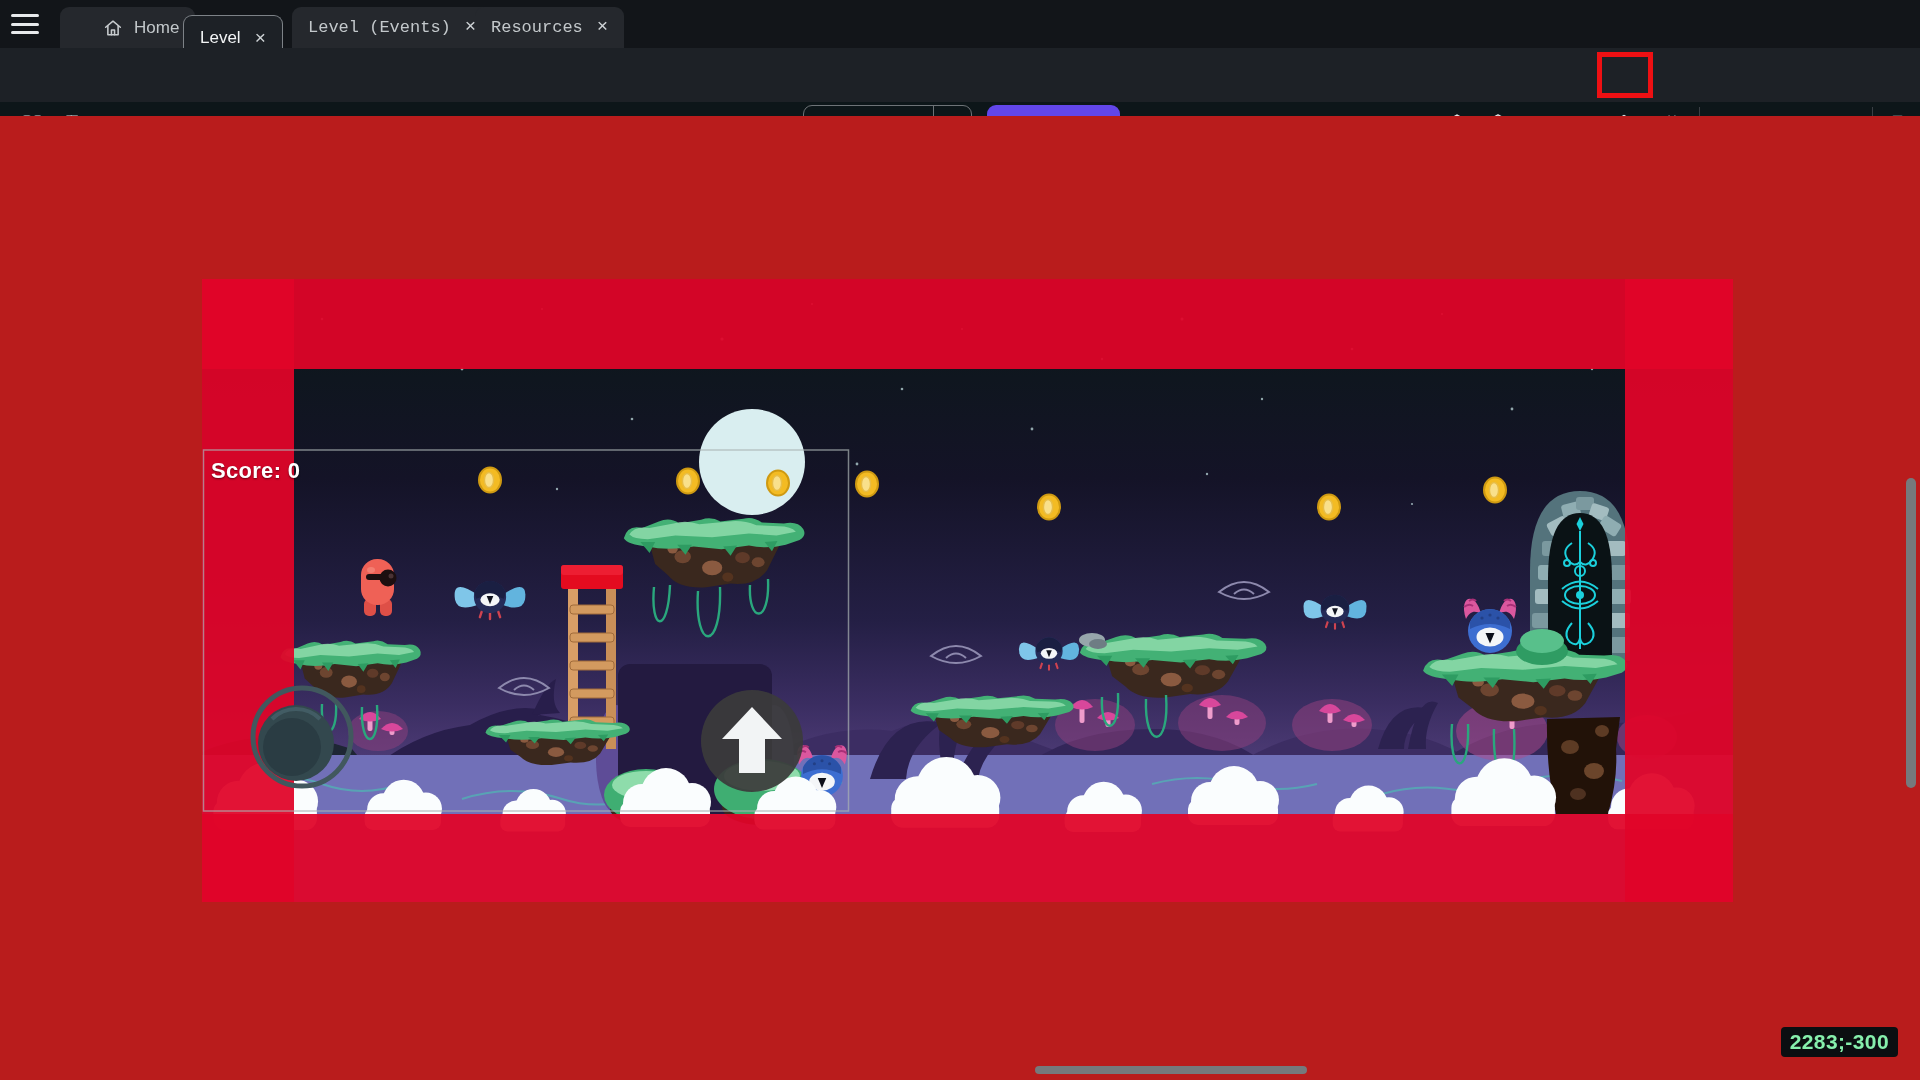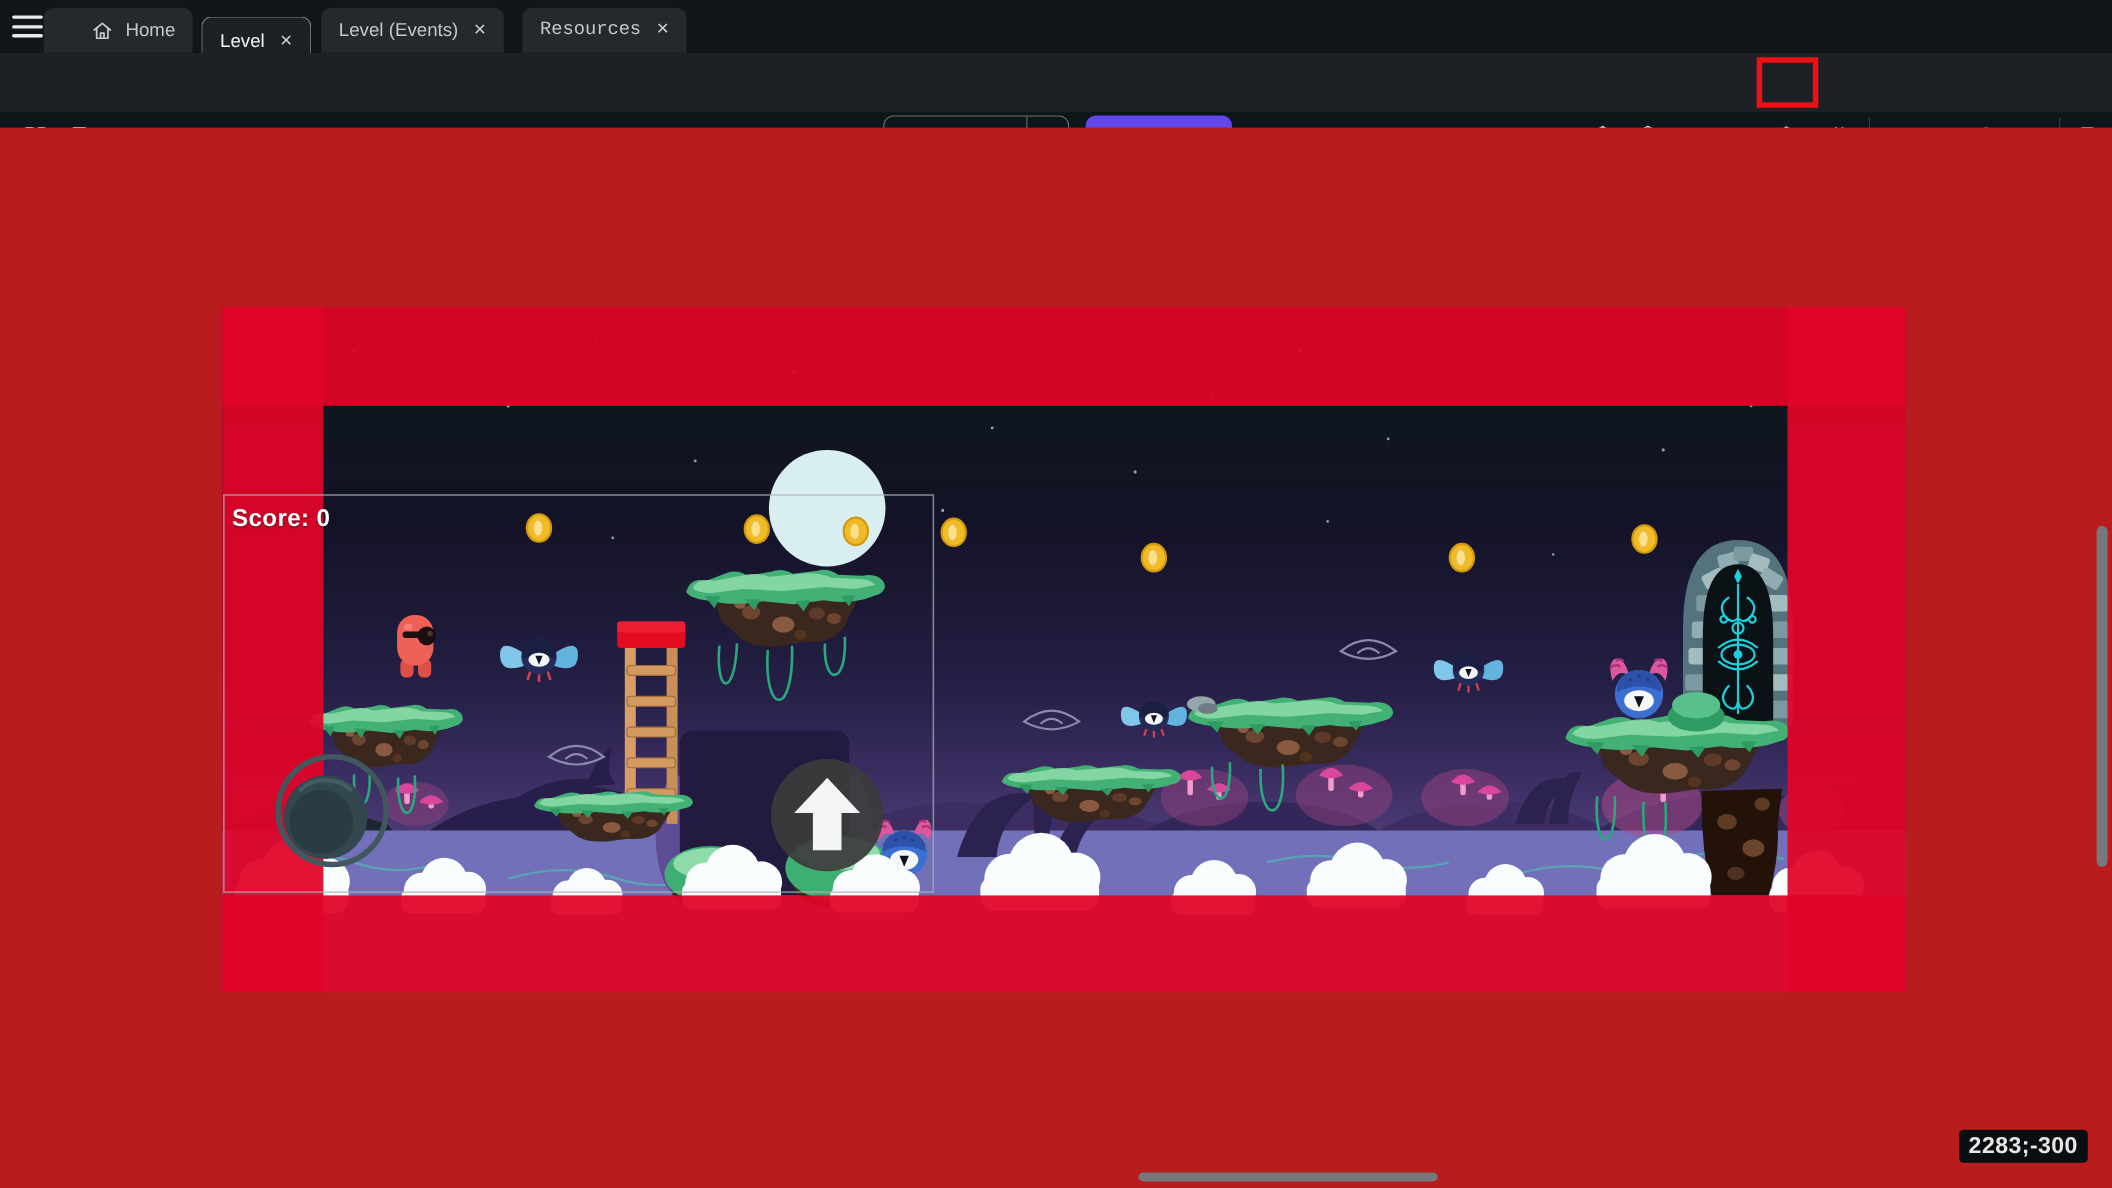--- a/index.html
+++ b/index.html
@@ -33,54 +33,54 @@
   .btn-preview .sep { width:1px; height:100%; background:#6e7377; margin-left:auto; }
   .btn-preview .caret { width:37px; display:flex; align-items:center; justify-content:center; }
   .btn-publish { position:absolute; left:987px; top:57px; width:133px; height:38px; border:none;
                  border-radius:9px; background:#6246ea; color:#fff; display:flex; align-items:center;
                  justify-content:center; gap:9px; font-size:16px; font-weight:700; cursor:pointer; }
   
   .canvas { position:absolute; left:0; top:116px; width:1920px; height:978px; background:#b91c1c; }
   .level { position:absolute; left:202px; top:163px; width:1531px; height:623px; }
   .score { position:absolute; left:9px; top:179px; color:#ffffff; font-size:22px; font-weight:700;
            text-shadow:0 1px 2px rgba(0,0,0,.55); letter-spacing:.3px; z-index:12; }
-  .coords { position:absolute; right:22px; bottom:23px; background:#0b0e11; color:#e5e5e5;
+  .coords { position:absolute; right:22px; bottom:23px; background:#0b0e11; color:#86efac;
             font-size:21px; font-weight:600; padding:3px 9px; border-radius:4px; letter-spacing:.4px; }
   .hscroll { position:absolute; left:1035px; top:1066px; width:272px; height:8px; border-radius:4px;
              background:#76797c; }
   .vscroll { position:absolute; left:1906px; top:478px; width:10px; height:310px; border-radius:5px;
              background:#76797c; }
 </style>
 </head>
 <body>
 
 <div class="tabbar">
   <div class="hamburger">
       <span></span>
       <span></span>
       <span></span>
     </div>
 
-  <div class="tab" style="left:40px;padding-left:42px;">
+  <div class="tab" style="left:60px;padding-left:42px;">
     <span class="homeicon">
       <svg width="22" height="22" viewBox="0 0 24 24" style="stroke:#c7cbce;fill:none;stroke-width:1.7;stroke-linecap:round;stroke-linejoin:round">
         <path d="M4,11.2 12,4.6 20,11.2"></path>
           <path d="M6.4,9.6 V19.4 H17.6 V9.6"></path>
           <path d="M10.3,19.4 V14.2 h3.4 v5.2"></path>
       </svg>
     </span>
     <span>Home</span>
   </div>
 
   <div class="tab active" style="left:183px;margin-top:11px;">
     <span>Level</span>
     <span class="close">×</span>
   </div>
 
-  <div class="tab" style="left:292px;">
+  <div class="tab" style="left:292px;font-family:Liberation Mono, monospace;">
     <span>Level (Events)</span>
     <span class="close">×</span>
   </div>
 
   <div class="tab" style="left:475px;font-family:Liberation Mono, monospace;">
     <span>Resources</span>
     <span class="close">×</span>
   </div>
 </div>
 

